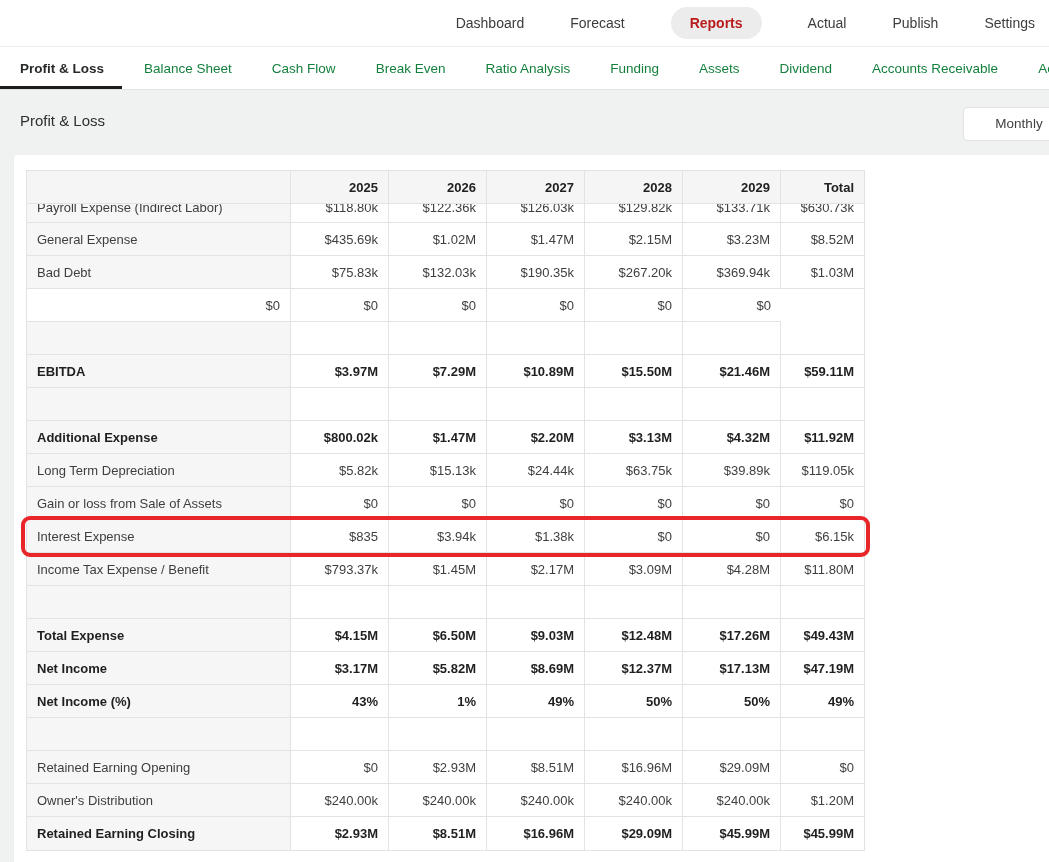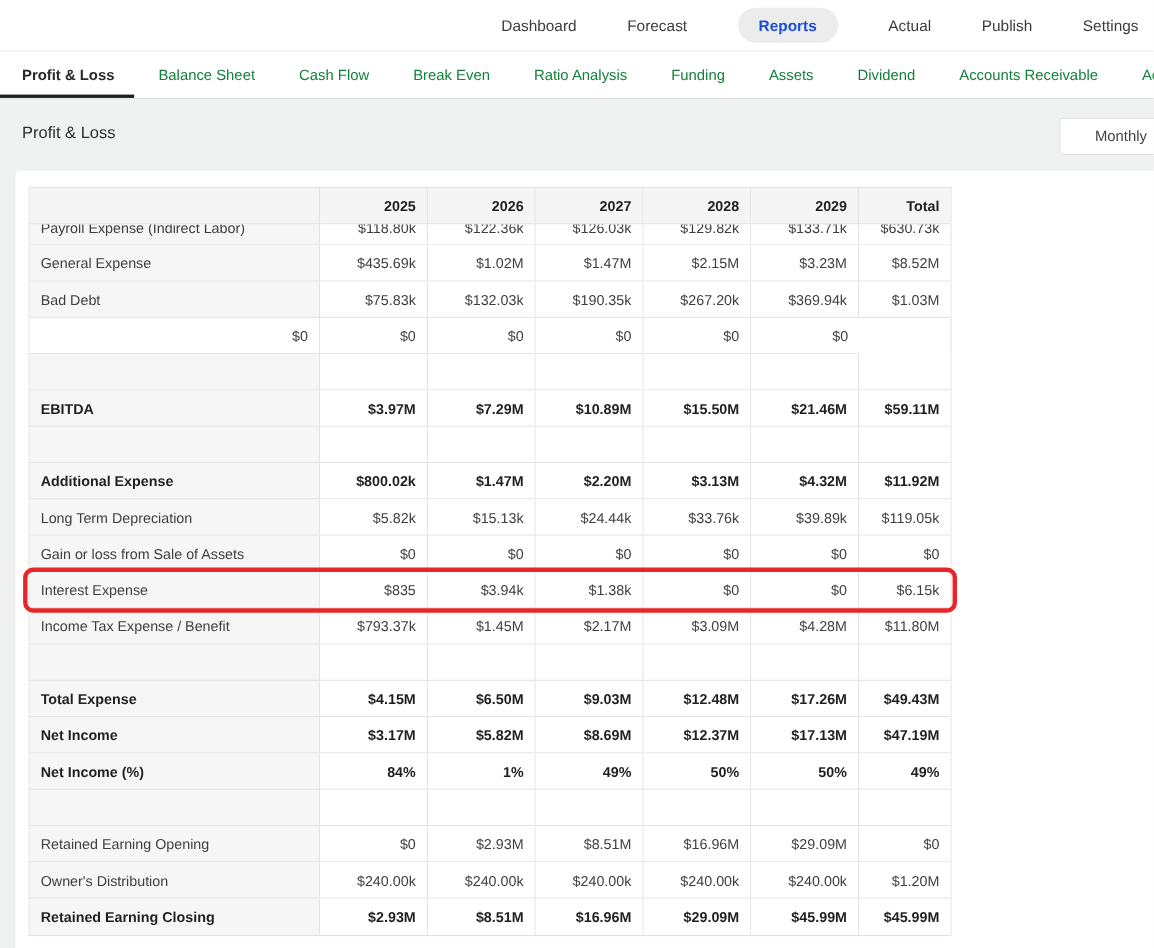--- a/index.html
+++ b/index.html
@@ -15,21 +15,21 @@
     height:47px; background:#fff; border-bottom:1px solid #ececec;
     display:flex; align-items:center; justify-content:flex-end;
     padding-right:14px;
   }
   .nav-item {
     margin-left:46px; font-size:14px; color:#3c3c3c; cursor:pointer;
     padding:8px 0; white-space:nowrap;
   }
   .nav-item.pill {
     background:#ececec; border-radius:17px; padding:8px 19px;
-    font-weight:700; color:#1d4ed8;
+    font-weight:700; color:#b91c1c;
   }
 
   
   .tabbar {
     height:43px; background:#fff; border-bottom:1px solid #e3e3e3;
     display:flex; align-items:stretch; padding-left:20px;
     white-space:nowrap; overflow:hidden;
   }
   .tab {
     display:flex; align-items:center; margin-right:40px;
@@ -201,21 +201,21 @@
           <div class="fcell val">$2.20M</div>
           <div class="fcell val">$3.13M</div>
           <div class="fcell val">$4.32M</div>
           <div class="fcell val">$11.92M</div>
         </div>
         <div class="frow">
           <div class="fcell label">Long Term Depreciation</div>
           <div class="fcell val">$5.82k</div>
           <div class="fcell val">$15.13k</div>
           <div class="fcell val">$24.44k</div>
-          <div class="fcell val">$33.76k</div>
+          <div class="fcell val">$63.75k</div>
           <div class="fcell val">$39.89k</div>
           <div class="fcell val">$119.05k</div>
         </div>
         <div class="frow">
           <div class="fcell label">Gain or loss from Sale of Assets</div>
           <div class="fcell val">$0</div>
           <div class="fcell val">$0</div>
           <div class="fcell val">$0</div>
           <div class="fcell val">$0</div>
           <div class="fcell val">$0</div>
@@ -261,21 +261,21 @@
           <div class="fcell label">Net Income</div>
           <div class="fcell val">$3.17M</div>
           <div class="fcell val">$5.82M</div>
           <div class="fcell val">$8.69M</div>
           <div class="fcell val">$12.37M</div>
           <div class="fcell val">$17.13M</div>
           <div class="fcell val">$47.19M</div>
         </div>
         <div class="frow bold">
           <div class="fcell label">Net Income (%)</div>
-          <div class="fcell val">84%</div>
+          <div class="fcell val">43%</div>
           <div class="fcell val">1%</div>
           <div class="fcell val">49%</div>
           <div class="fcell val">50%</div>
           <div class="fcell val">50%</div>
           <div class="fcell val">49%</div>
         </div>
         <div class="frow empty">
           <div class="fcell label"></div>
           <div class="fcell val"></div>
           <div class="fcell val"></div>

